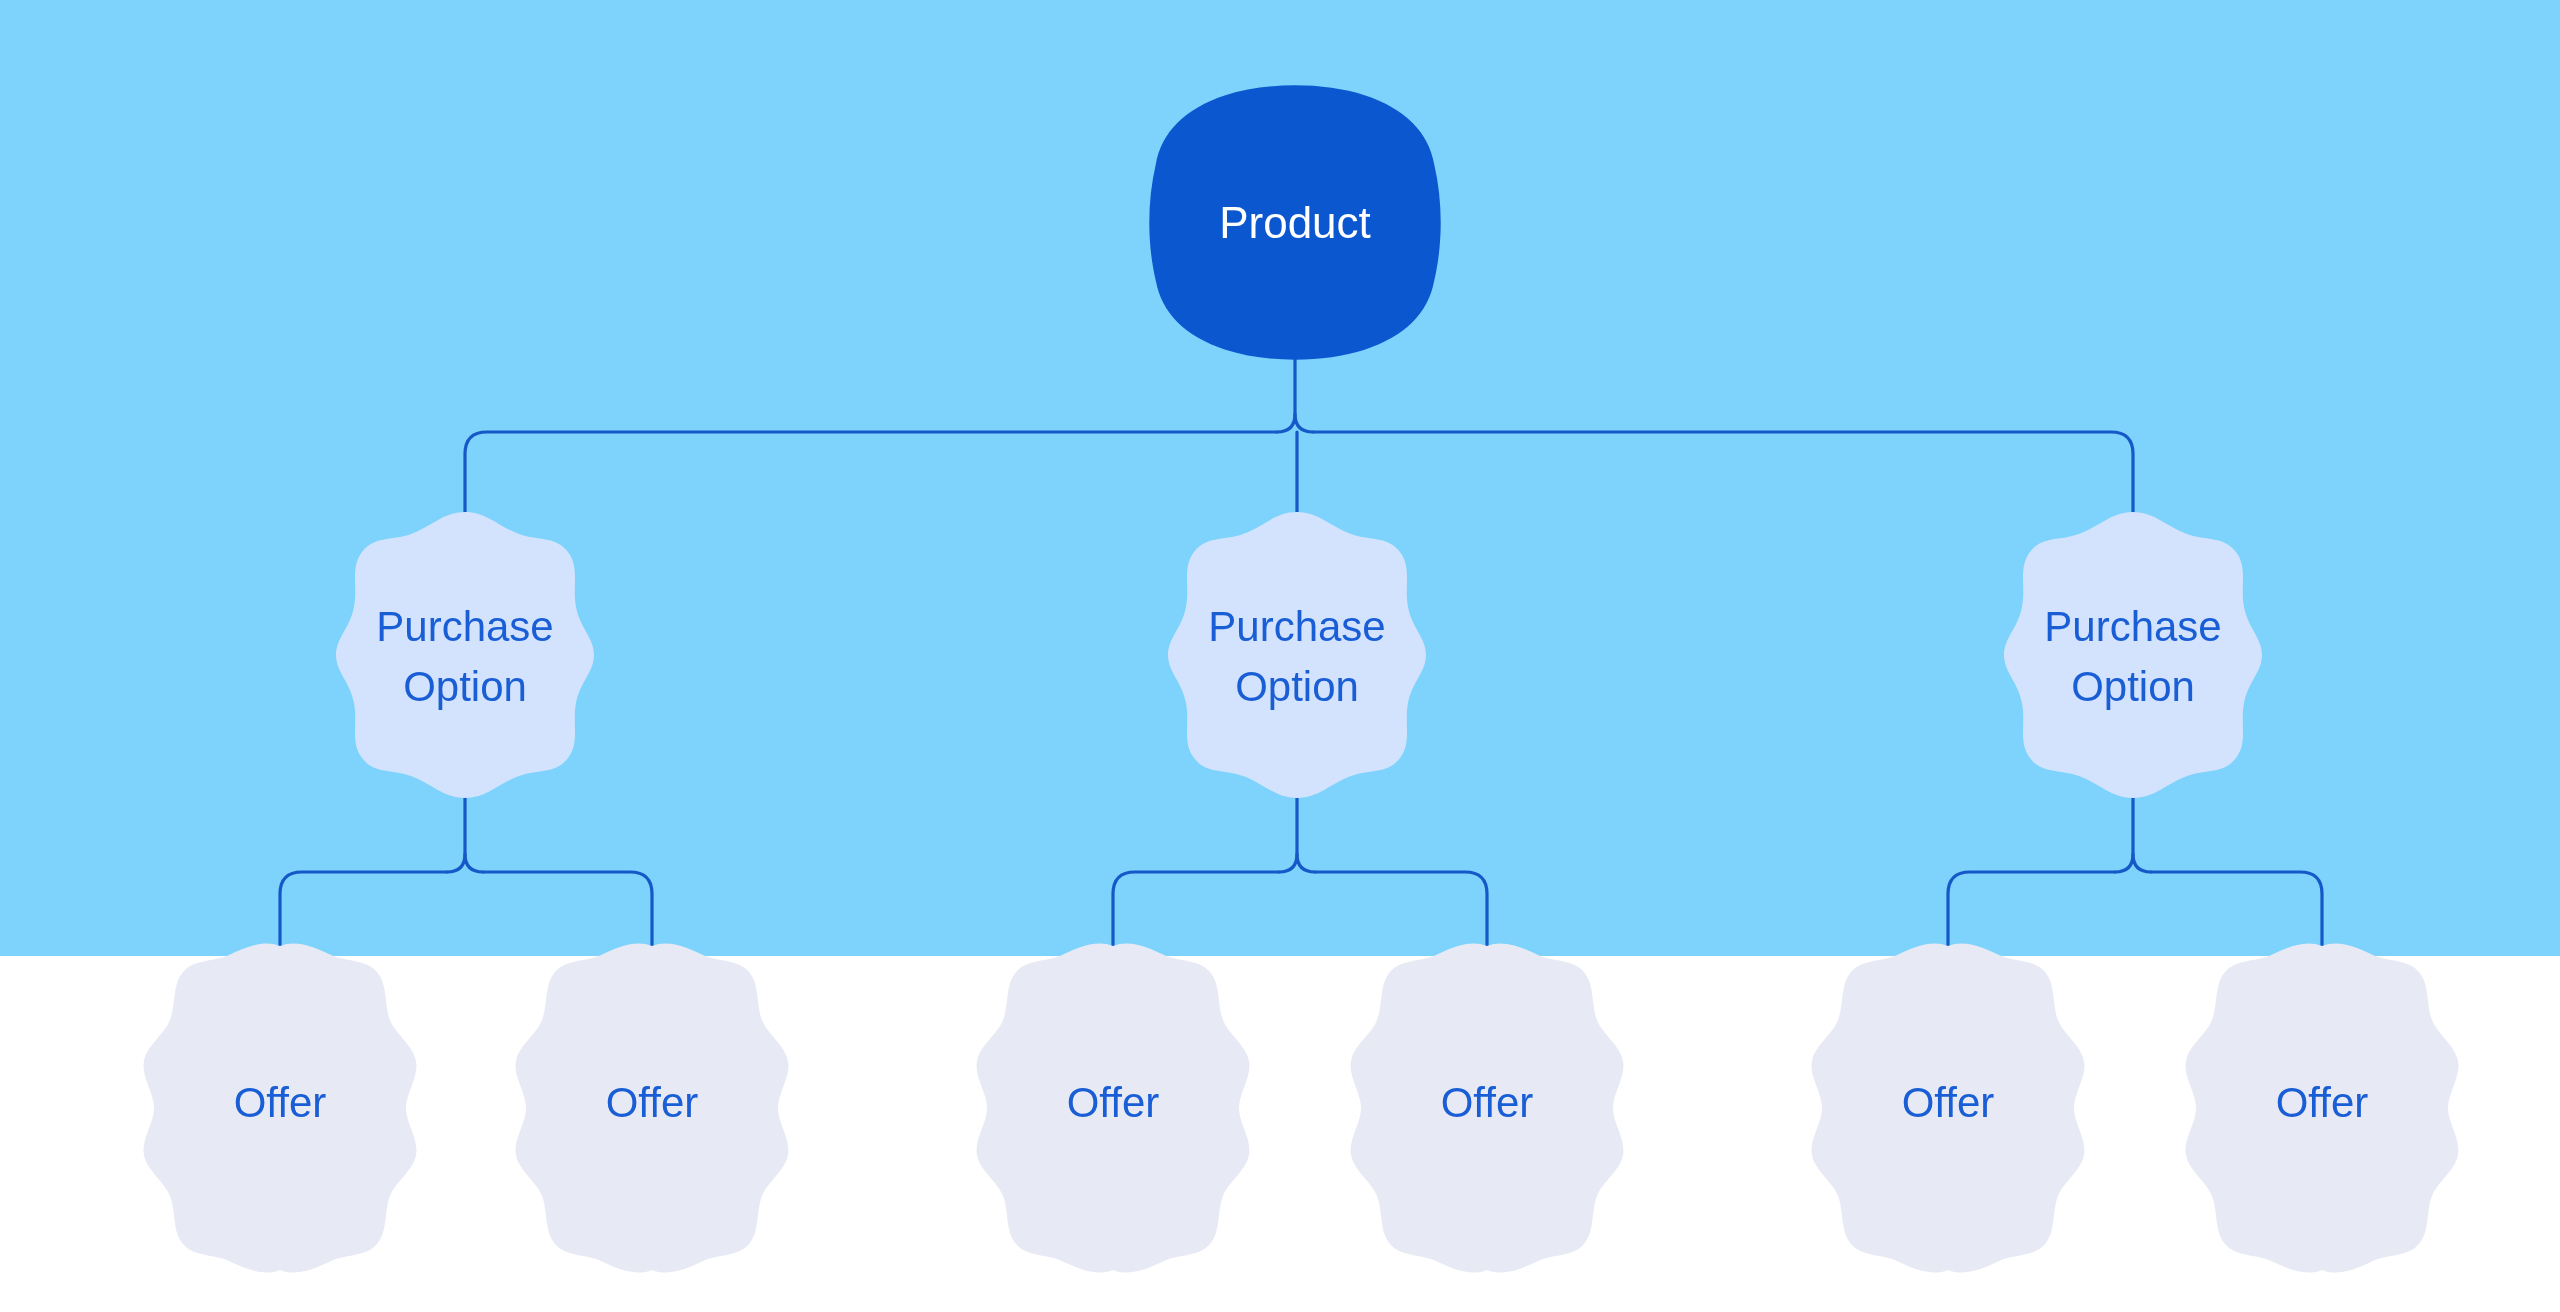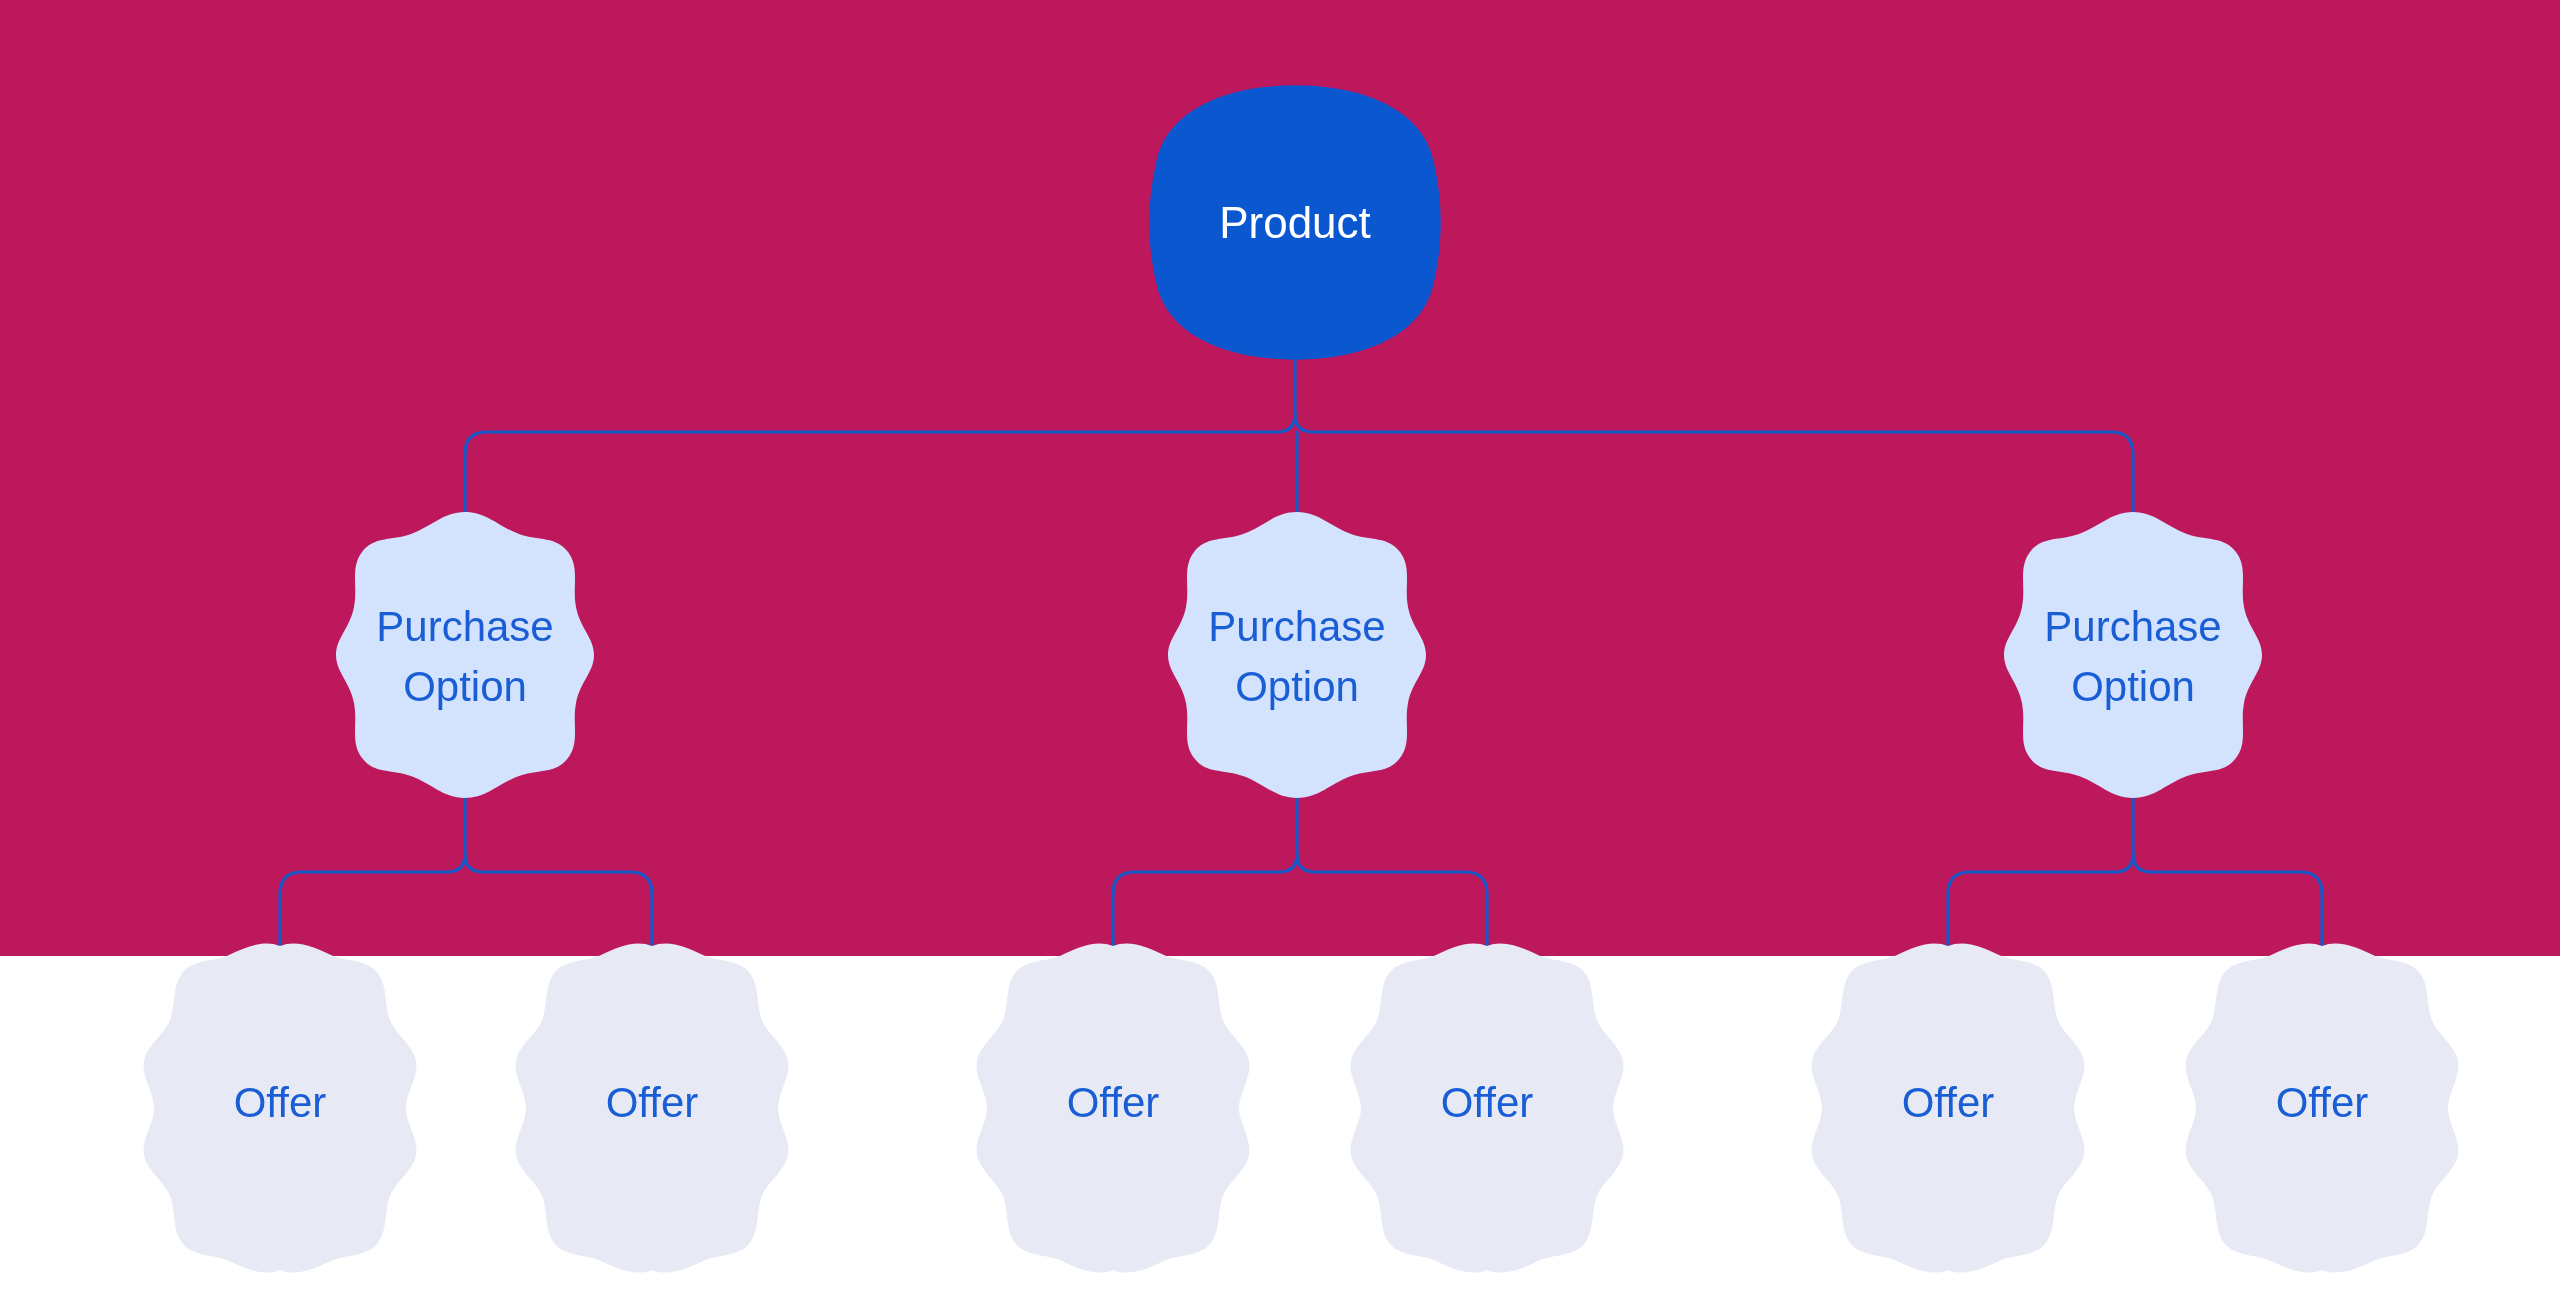--- a/index.html
+++ b/index.html
@@ -11,21 +11,21 @@
   body {
     width: 2560px;
     height: 1312px;
     overflow: hidden;
     font-family: "Liberation Sans", sans-serif;
   }
   #diagram-root {
     position: relative;
     width: 2560px;
     height: 956px;
-    background: #be185d;
+    background: #7dd3fc;
   }
   svg.diagram-canvas {
     position: absolute;
     top: 0;
     left: 0;
     width: 2560px;
     height: 1312px;
     display: block;
   }
   .node-label {

